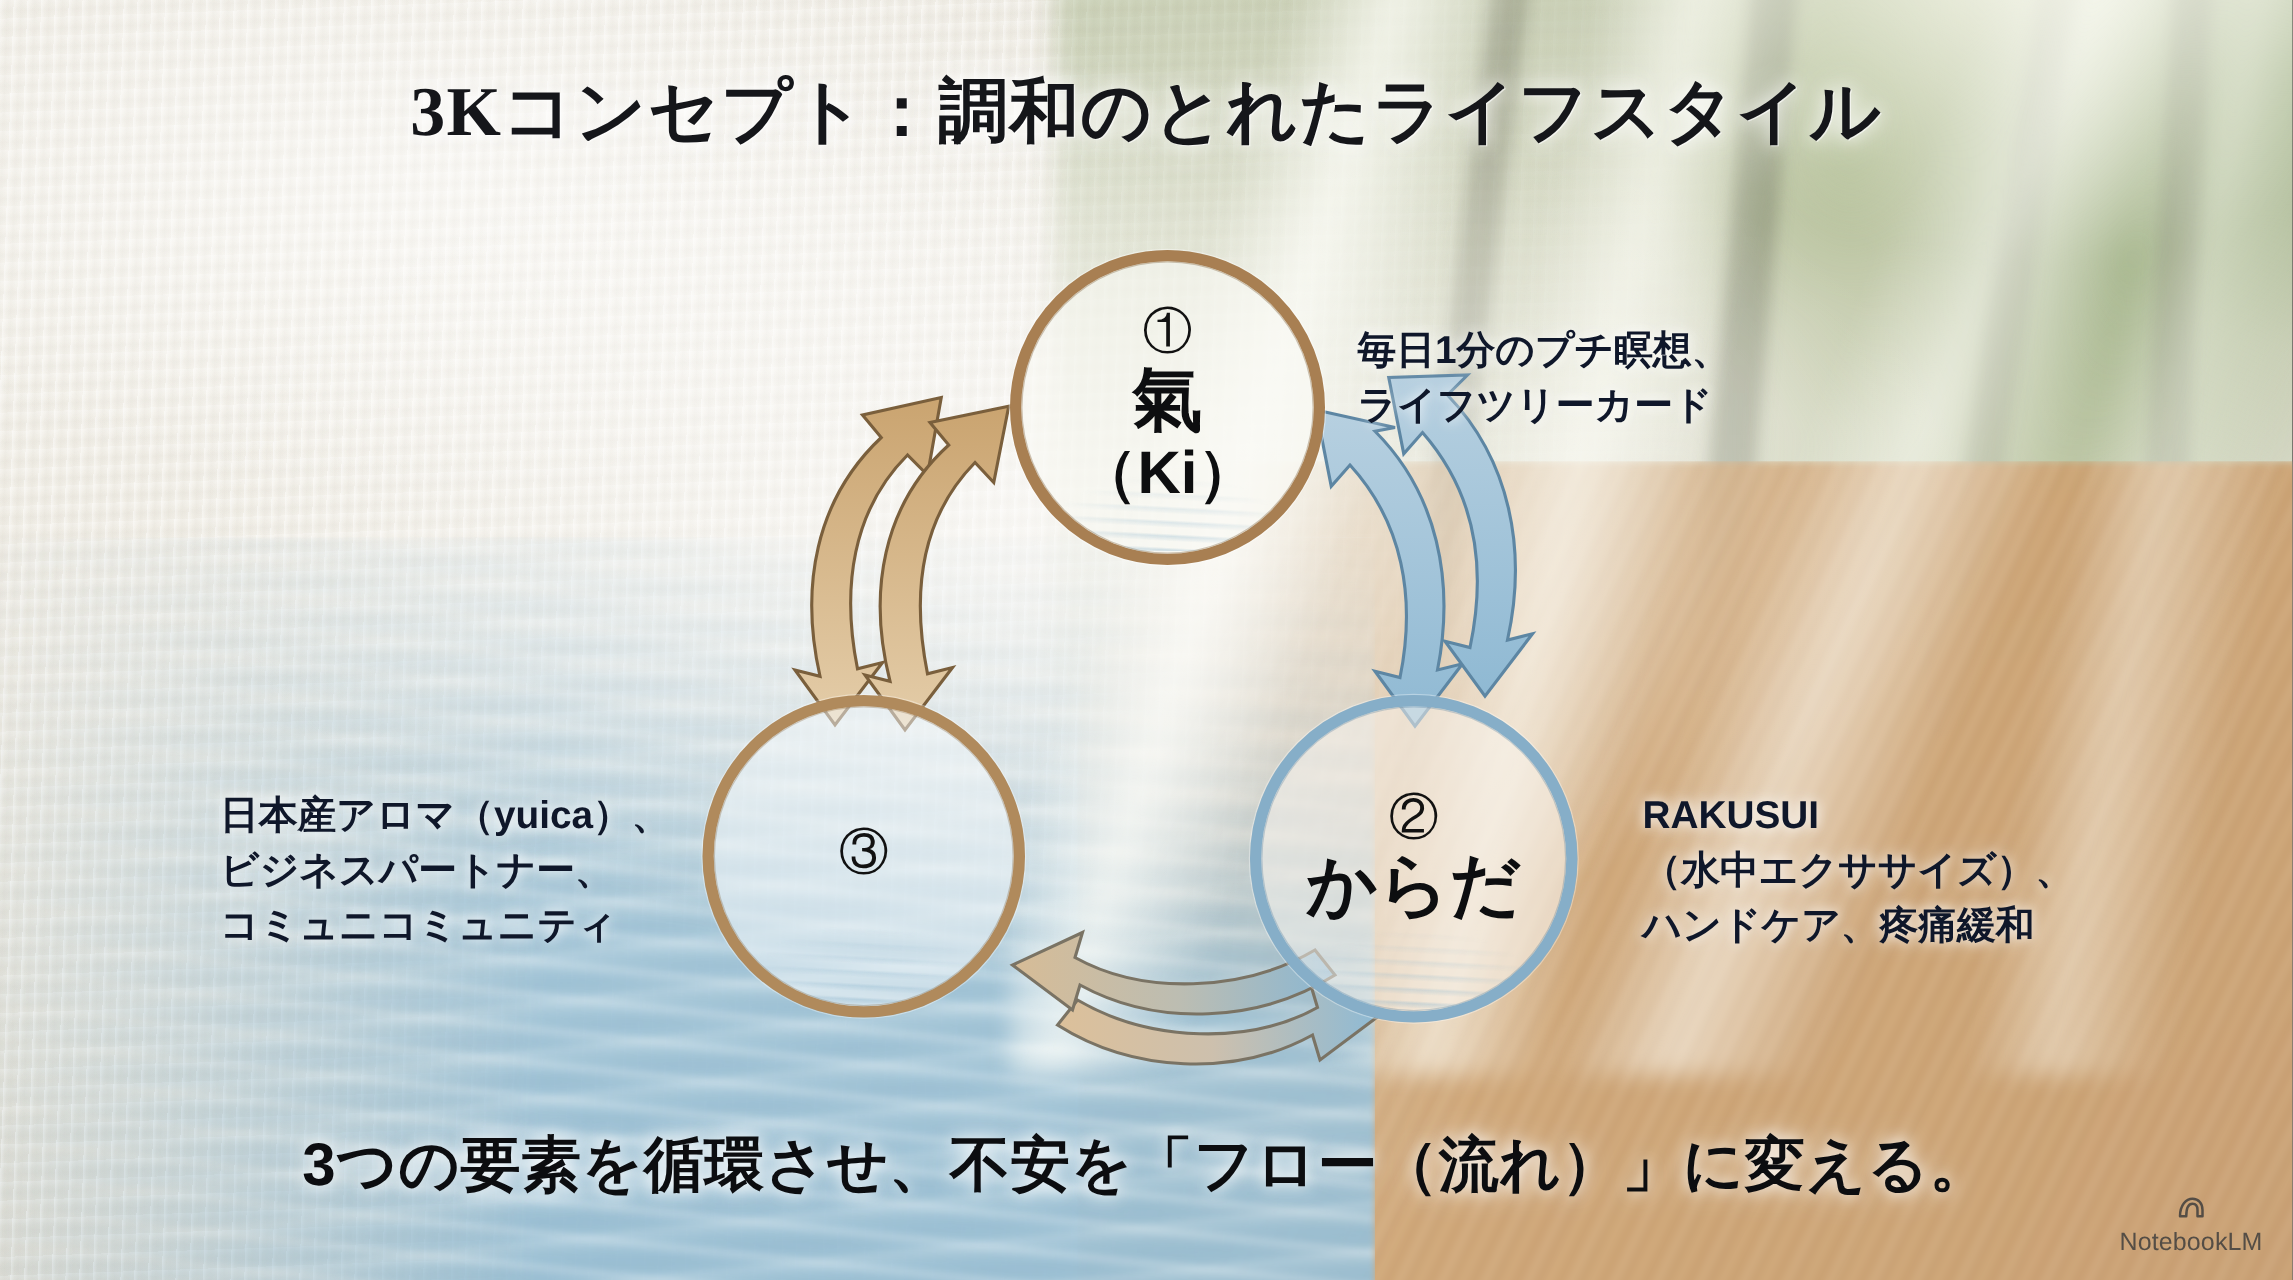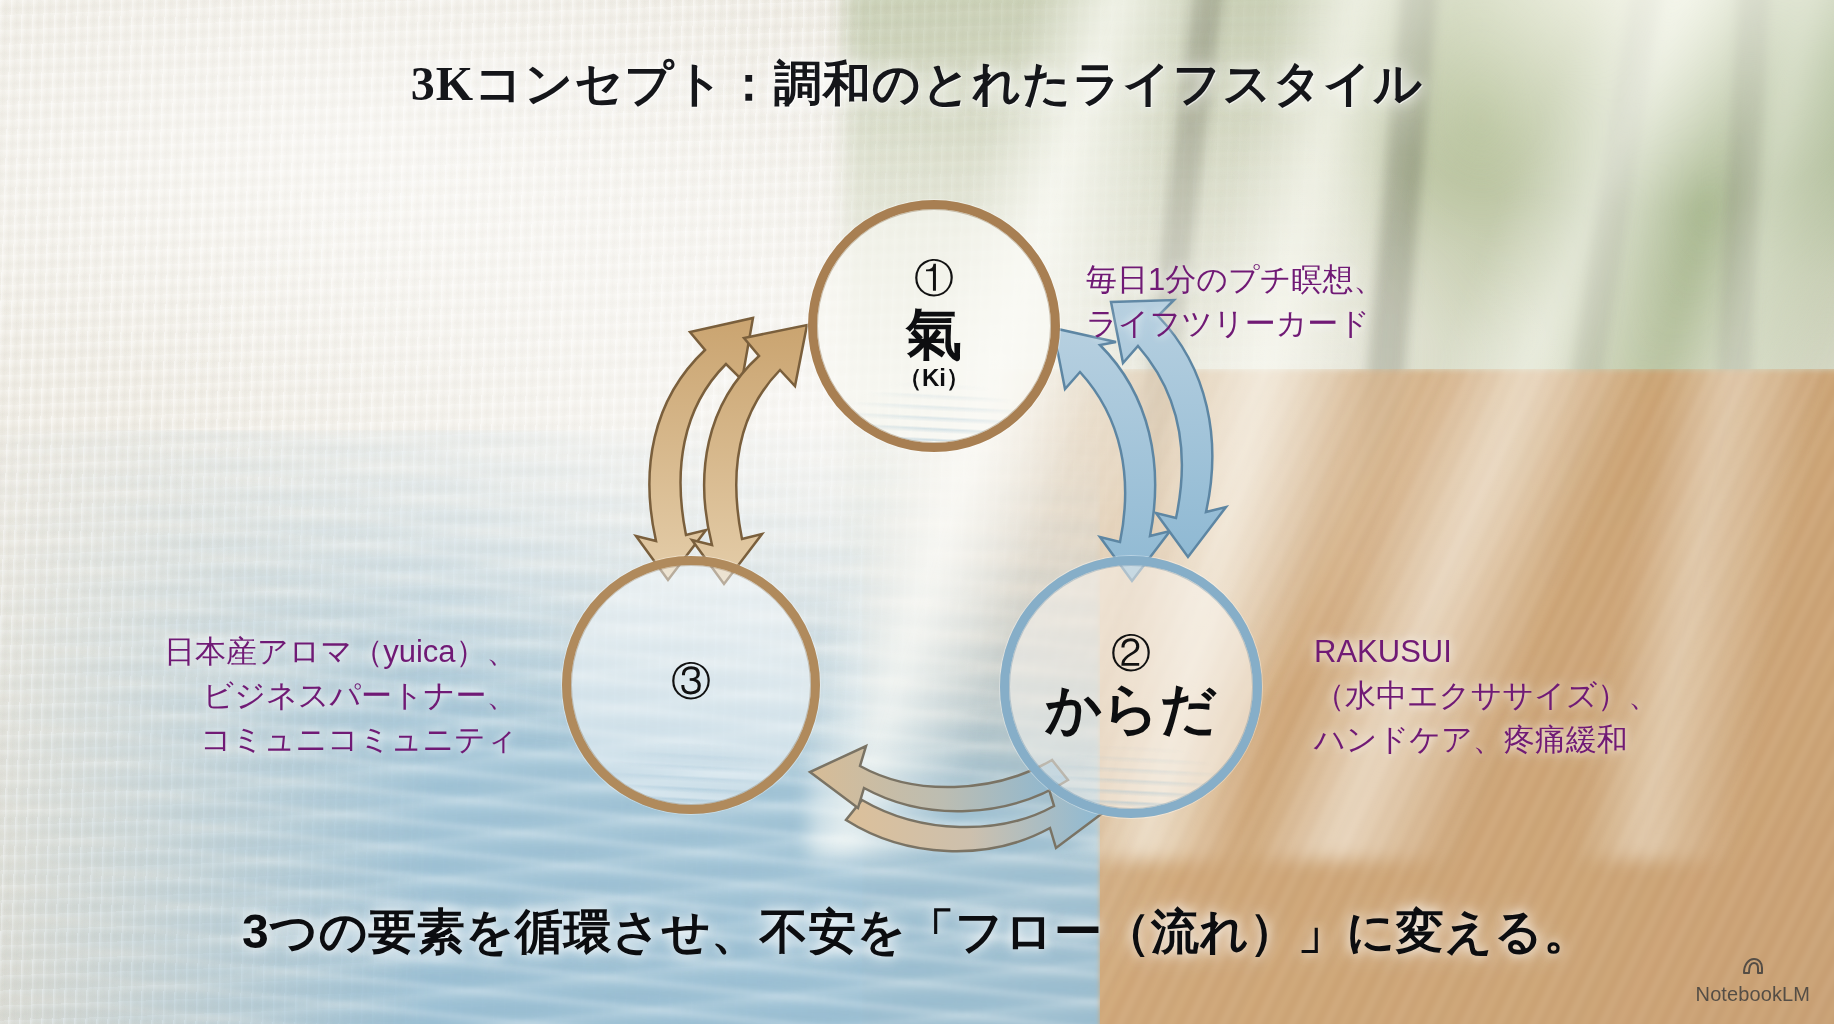--- a/index.html
+++ b/index.html
@@ -130,21 +130,21 @@
   }
 
   
   .title {
     position: absolute;
     left: 0; right: 0;
     top: 52px;
     text-align: center;
     font-family: "Liberation Serif", "DejaVu Serif", serif;
     font-weight: 700;
-    font-size: 48px;
+    font-size: 56px;
     letter-spacing: 1px;
     color: #15161a;
     text-shadow:
       0 0 14px rgba(255,255,255,0.95),
       0 0 28px rgba(255,255,255,0.8),
       1px 1px 0 rgba(255,255,255,0.6);
     white-space: nowrap;
   }
 
   
@@ -172,21 +172,21 @@
     font-weight: 700;
     font-size: 56px;
     line-height: 1.06;
     color: #0d0e10;
     position: relative; z-index: 3;
     white-space: nowrap;
   }
   .ring .label-rm {
     font-family: "Liberation Sans", "DejaVu Sans", sans-serif;
     font-weight: 700;
-    font-size: 24px;
+    font-size: 48px;
     line-height: 1.2;
     color: #0d0e10;
     position: relative; z-index: 3;
     white-space: nowrap;
   }
   
   .ripple {
     position: absolute;
     left: 8%; right: 8%; bottom: 2px;
     height: 34%;
@@ -238,30 +238,30 @@
   .arrows {
     position: absolute;
     inset: 0;
     pointer-events: none;
   }
 
   
   .annot {
     position: absolute;
     font-family: "Liberation Sans", "DejaVu Sans", sans-serif;
-    font-weight: 400;
+    font-weight: 700;
     font-size: 31px;
     line-height: 1.42;
-    color: #701a75;
+    color: #0f172a;
     text-shadow: 0 0 9px rgba(255,255,255,0.85), 0 0 18px rgba(255,255,255,0.55);
     white-space: pre-line;
   }
   #annot-ki      { left: 1086px; top: 258px; }
   #annot-karada  { left: 1314px; top: 630px; }
-  #annot-kurashi { left: 164px;  top: 630px; text-align: right; }
+  #annot-kurashi { left: 176px;  top: 630px; }
 
   
   .caption {
     position: absolute;
     left: 0; right: 0;
     top: 900px;
     text-align: center;
     font-family: "Liberation Sans", "DejaVu Sans", sans-serif;
     font-weight: 700;
     font-size: 48px;

